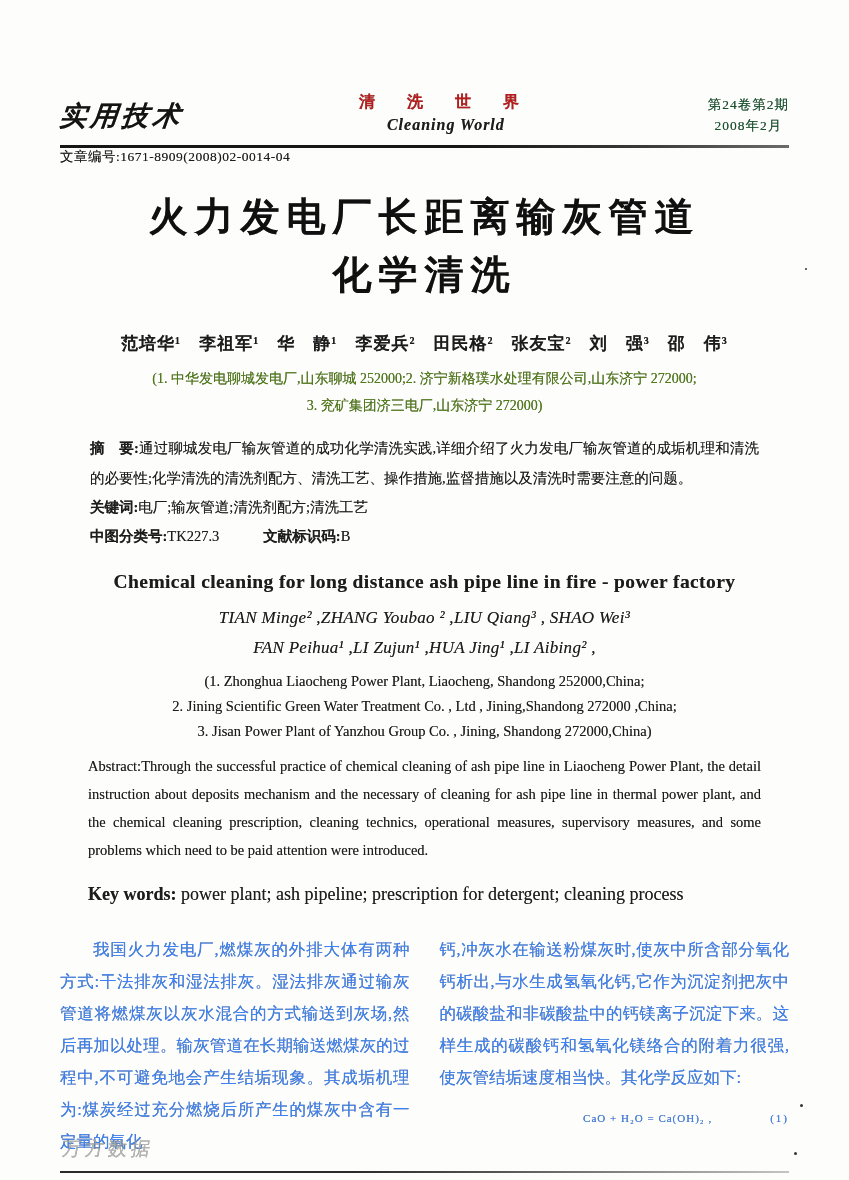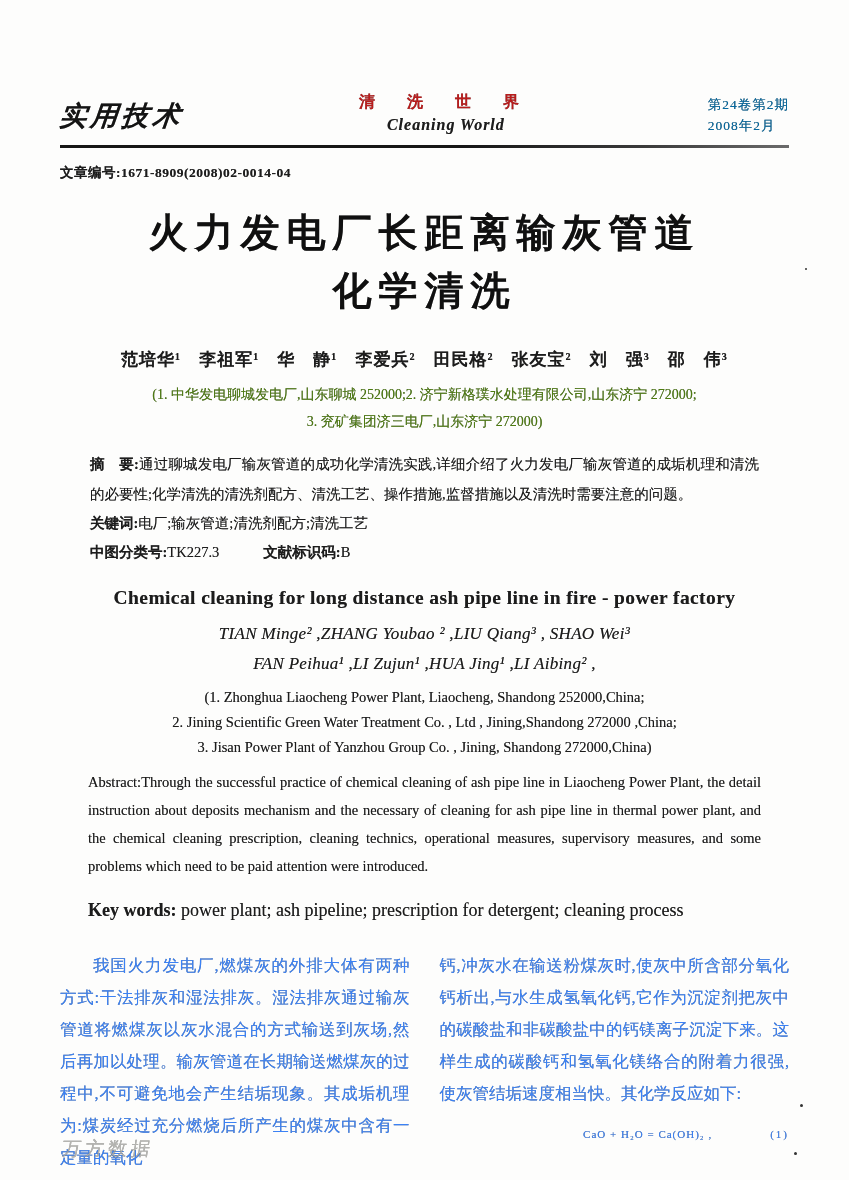--- a/index.html
+++ b/index.html
@@ -18,24 +18,24 @@
   
   .masthead{display:flex;justify-content:space-between;align-items:flex-start;}
   .col-logo{
     font-size:27px;font-weight:900;font-style:italic;
     letter-spacing:4px;transform:skewX(-6deg);
     padding-top:6px;color:#141414;
   }
   .journal{ text-align:center; }
   .j-cn{font-size:16px;letter-spacing:14px;font-weight:600;color:#b91c1c;text-align:center;}
   .j-en{font-size:16px;font-weight:700;margin-top:3px;letter-spacing:1px;font-style:italic;}
-  .issue{text-align:left;font-size:13.5px;line-height:21px;color:#0369a1;letter-spacing:1px;padding-top:2px;}
+  .issue{text-align:center;font-size:13.5px;line-height:21px;color:#14532d;letter-spacing:1px;padding-top:2px;}
   .rule{height:3px;background:linear-gradient(to right,#161616 55%,#3a3a3a 80%,#6b6b6b);margin-top:9px;}
   
-  .article-no{font-size:13.5px;margin-top:16px;letter-spacing:.5px;font-weight:700;}
+  .article-no{font-size:13.5px;letter-spacing:.5px;font-weight:400;}
   .title{
     text-align:center;font-size:39px;font-weight:900;
     letter-spacing:7px;line-height:58px;
     margin:22px 0 0 0;color:#101010;
   }
   .authors-cn{text-align:center;font-size:17px;margin-top:28px;letter-spacing:1px;font-weight:600;}
   .affils-cn{text-align:center;font-size:14px;line-height:27px;margin-top:10px;color:#4d7c0f;}
   
   .block-cn{margin:14px 30px 0 30px;font-size:14.5px;line-height:30px;text-align:justify;}
   .block-cn .lbl{font-weight:800;}

